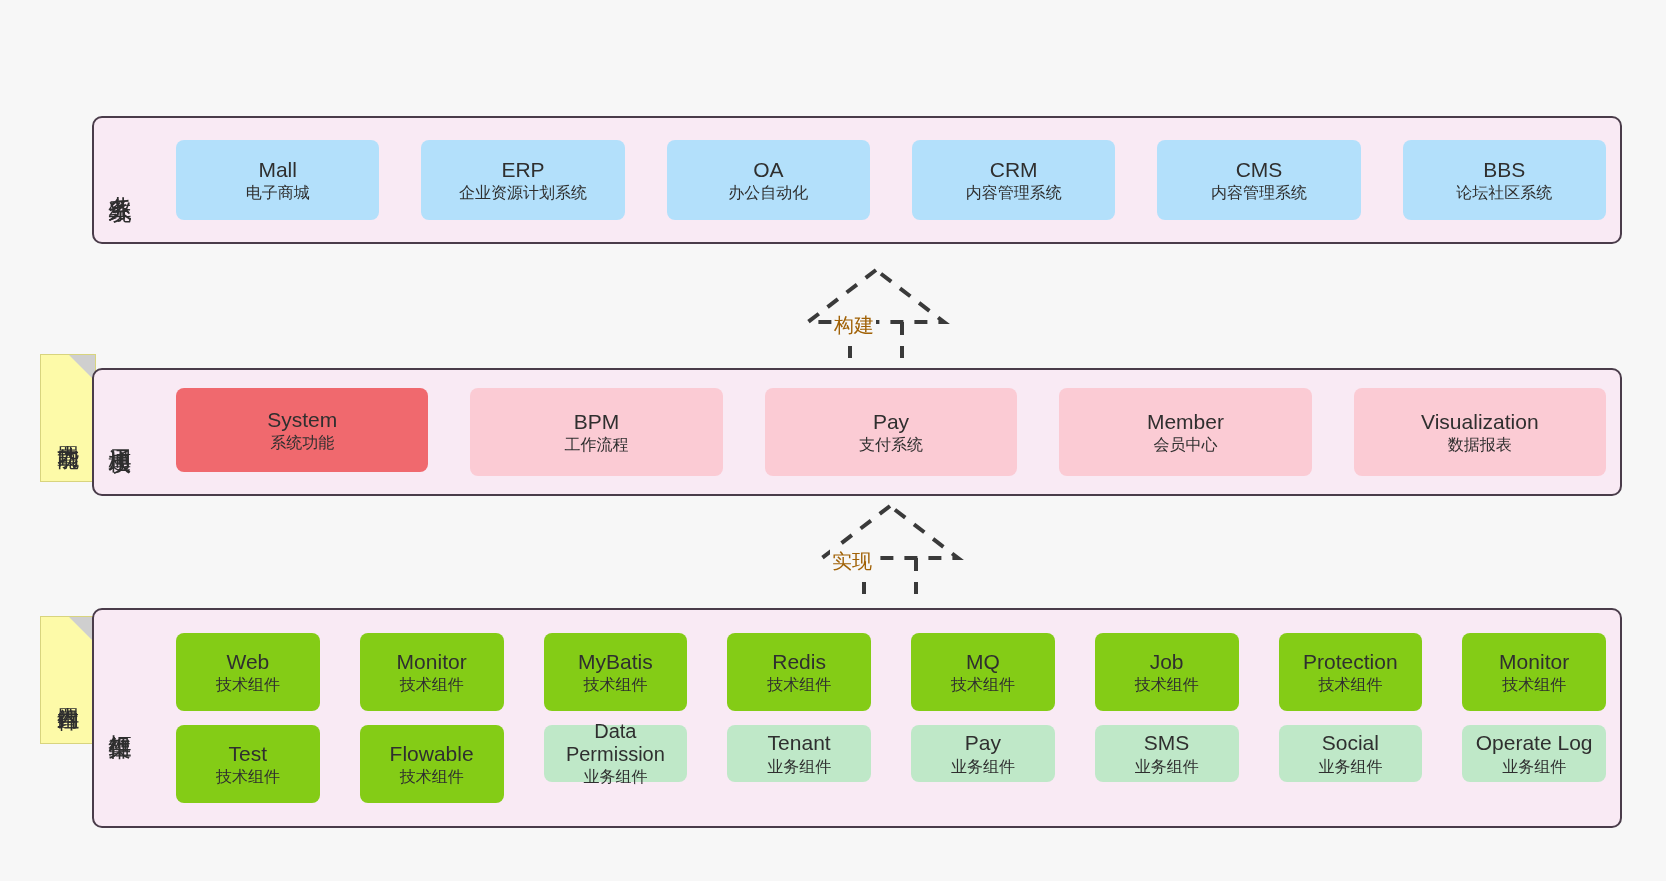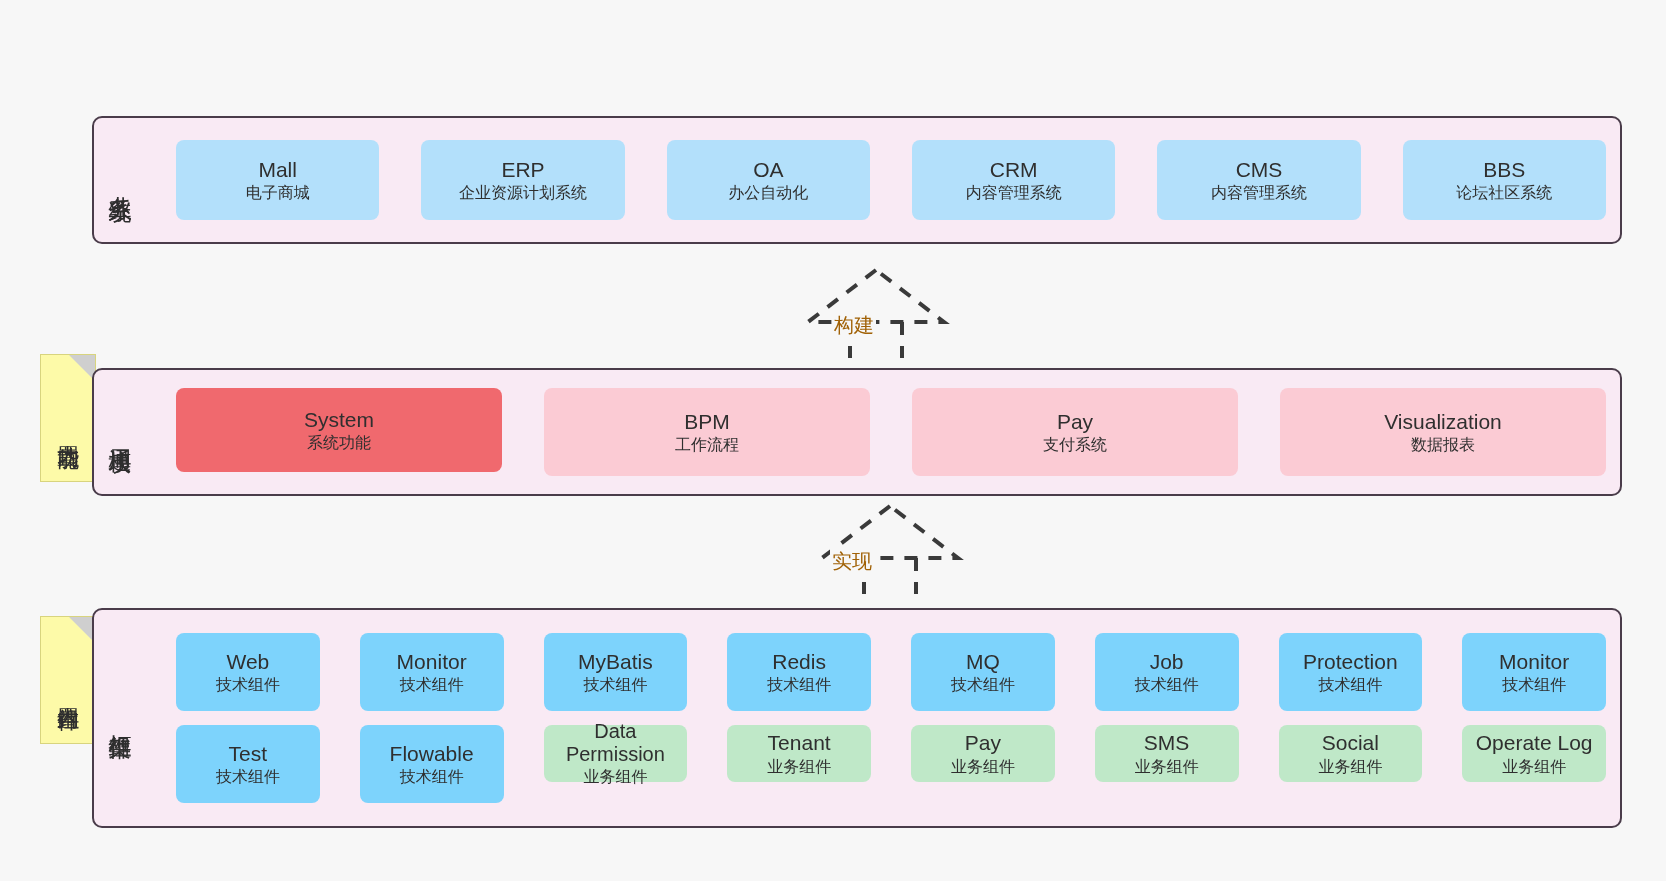--- a/index.html
+++ b/index.html
@@ -59,21 +59,21 @@
     padding: 6px 4px;
     margin-left: 24px;
   }
   .card .t1 { font-size: 21px; }
   .card .t2 { font-size: 16px; }
   .card.two-line-name .t1 { font-size: 20px; line-height: 1.18; }
 
   .blue  { background: #b3e0fb; height: 80px; }
   .red   { background: #f0696e; height: 84px; }
   .pink  { background: #fbcbd4; height: 88px; }
-  .green { background: #7dd3fc; height: 78px; }
+  .green { background: #84cc16; height: 78px; }
   .lgreen{ background: #bfe8c8; height: 57px; }
 
   
   .note {
     position: absolute;
     width: 56px;
     background: #fdfaa8;
     border: 1px solid #d8d47e;
     z-index: 1;
     display: flex;
@@ -167,20 +167,24 @@
         </div>
         <div class="card pink">
           <span class="t1">BPM</span>
           <span class="t2">工作流程</span>
         </div>
         <div class="card pink">
           <span class="t1">Pay</span>
           <span class="t2">支付系统</span>
         </div>
         <div class="card pink">
+          <span class="t1">Member</span>
+          <span class="t2">会员中心</span>
+        </div>
+        <div class="card pink">
           <span class="t1">Visualization</span>
           <span class="t2">数据报表</span>
         </div>
       </div>
     </div>
   </div>
 
   <div class="conn" style="left:814px; top:502px; width:152px; height:92px;">
     <svg width="152" height="92" viewBox="0 0 152 92">
       <path d="M76 4 L8 56 L144 56 Z" fill="none" stroke="#3a3a3a" stroke-width="4" stroke-dasharray="13 11" stroke-linejoin="miter"></path>

